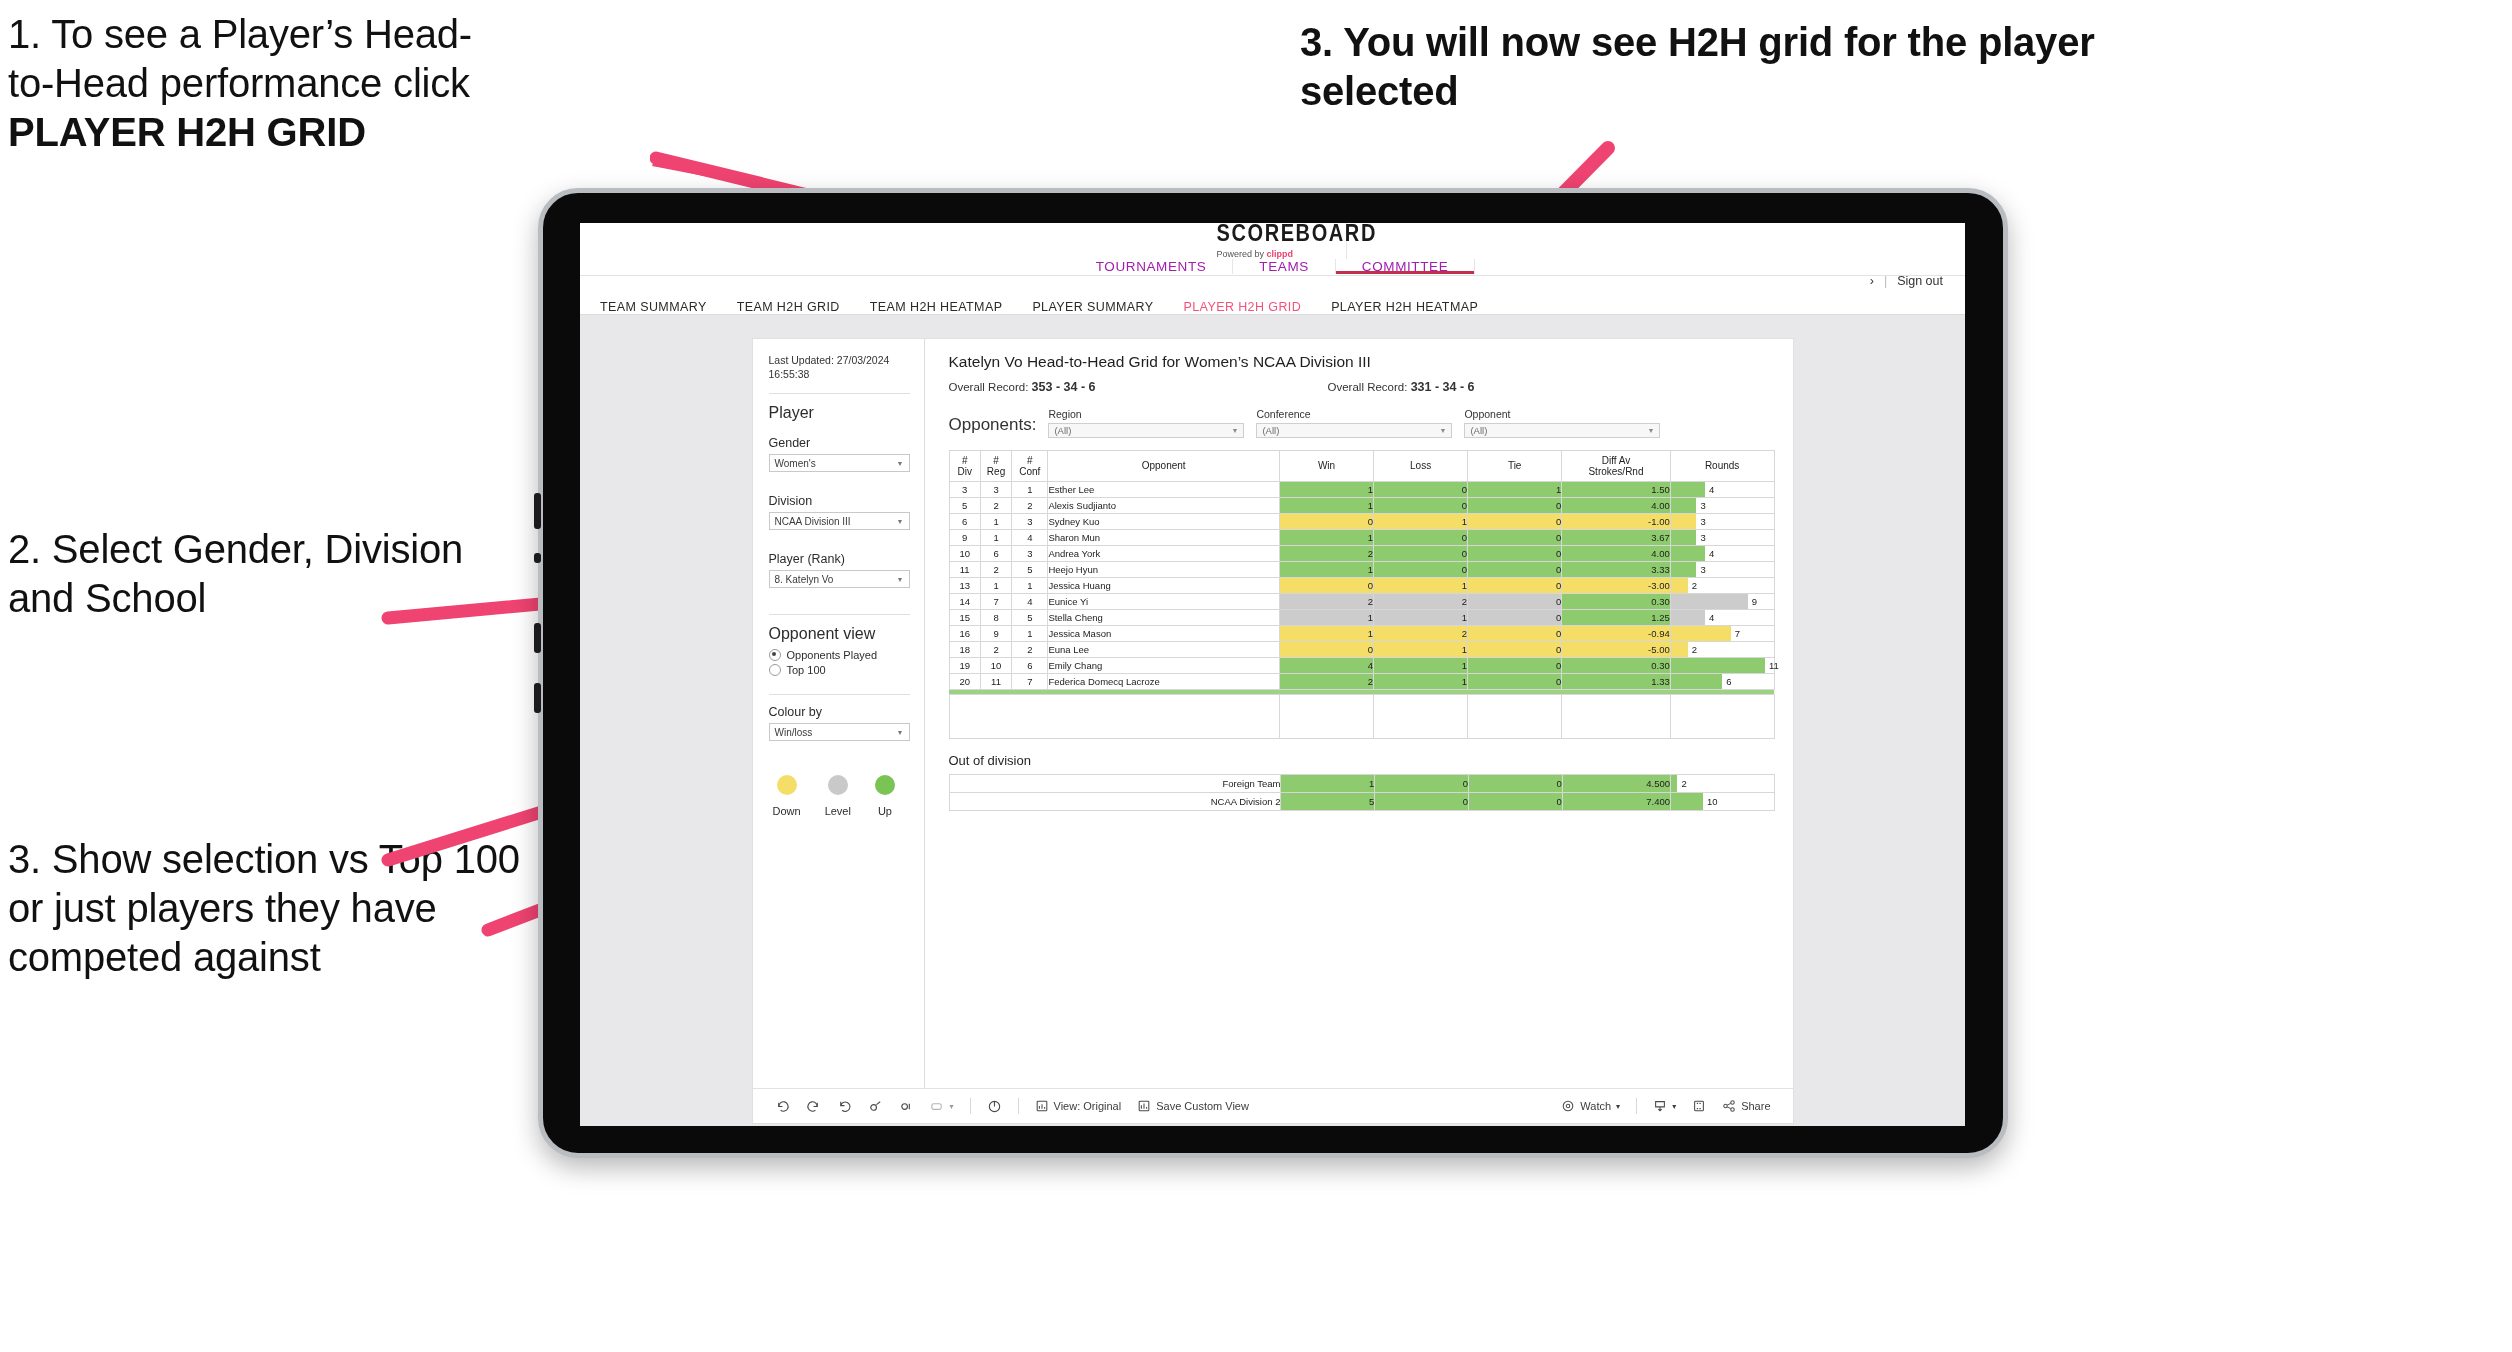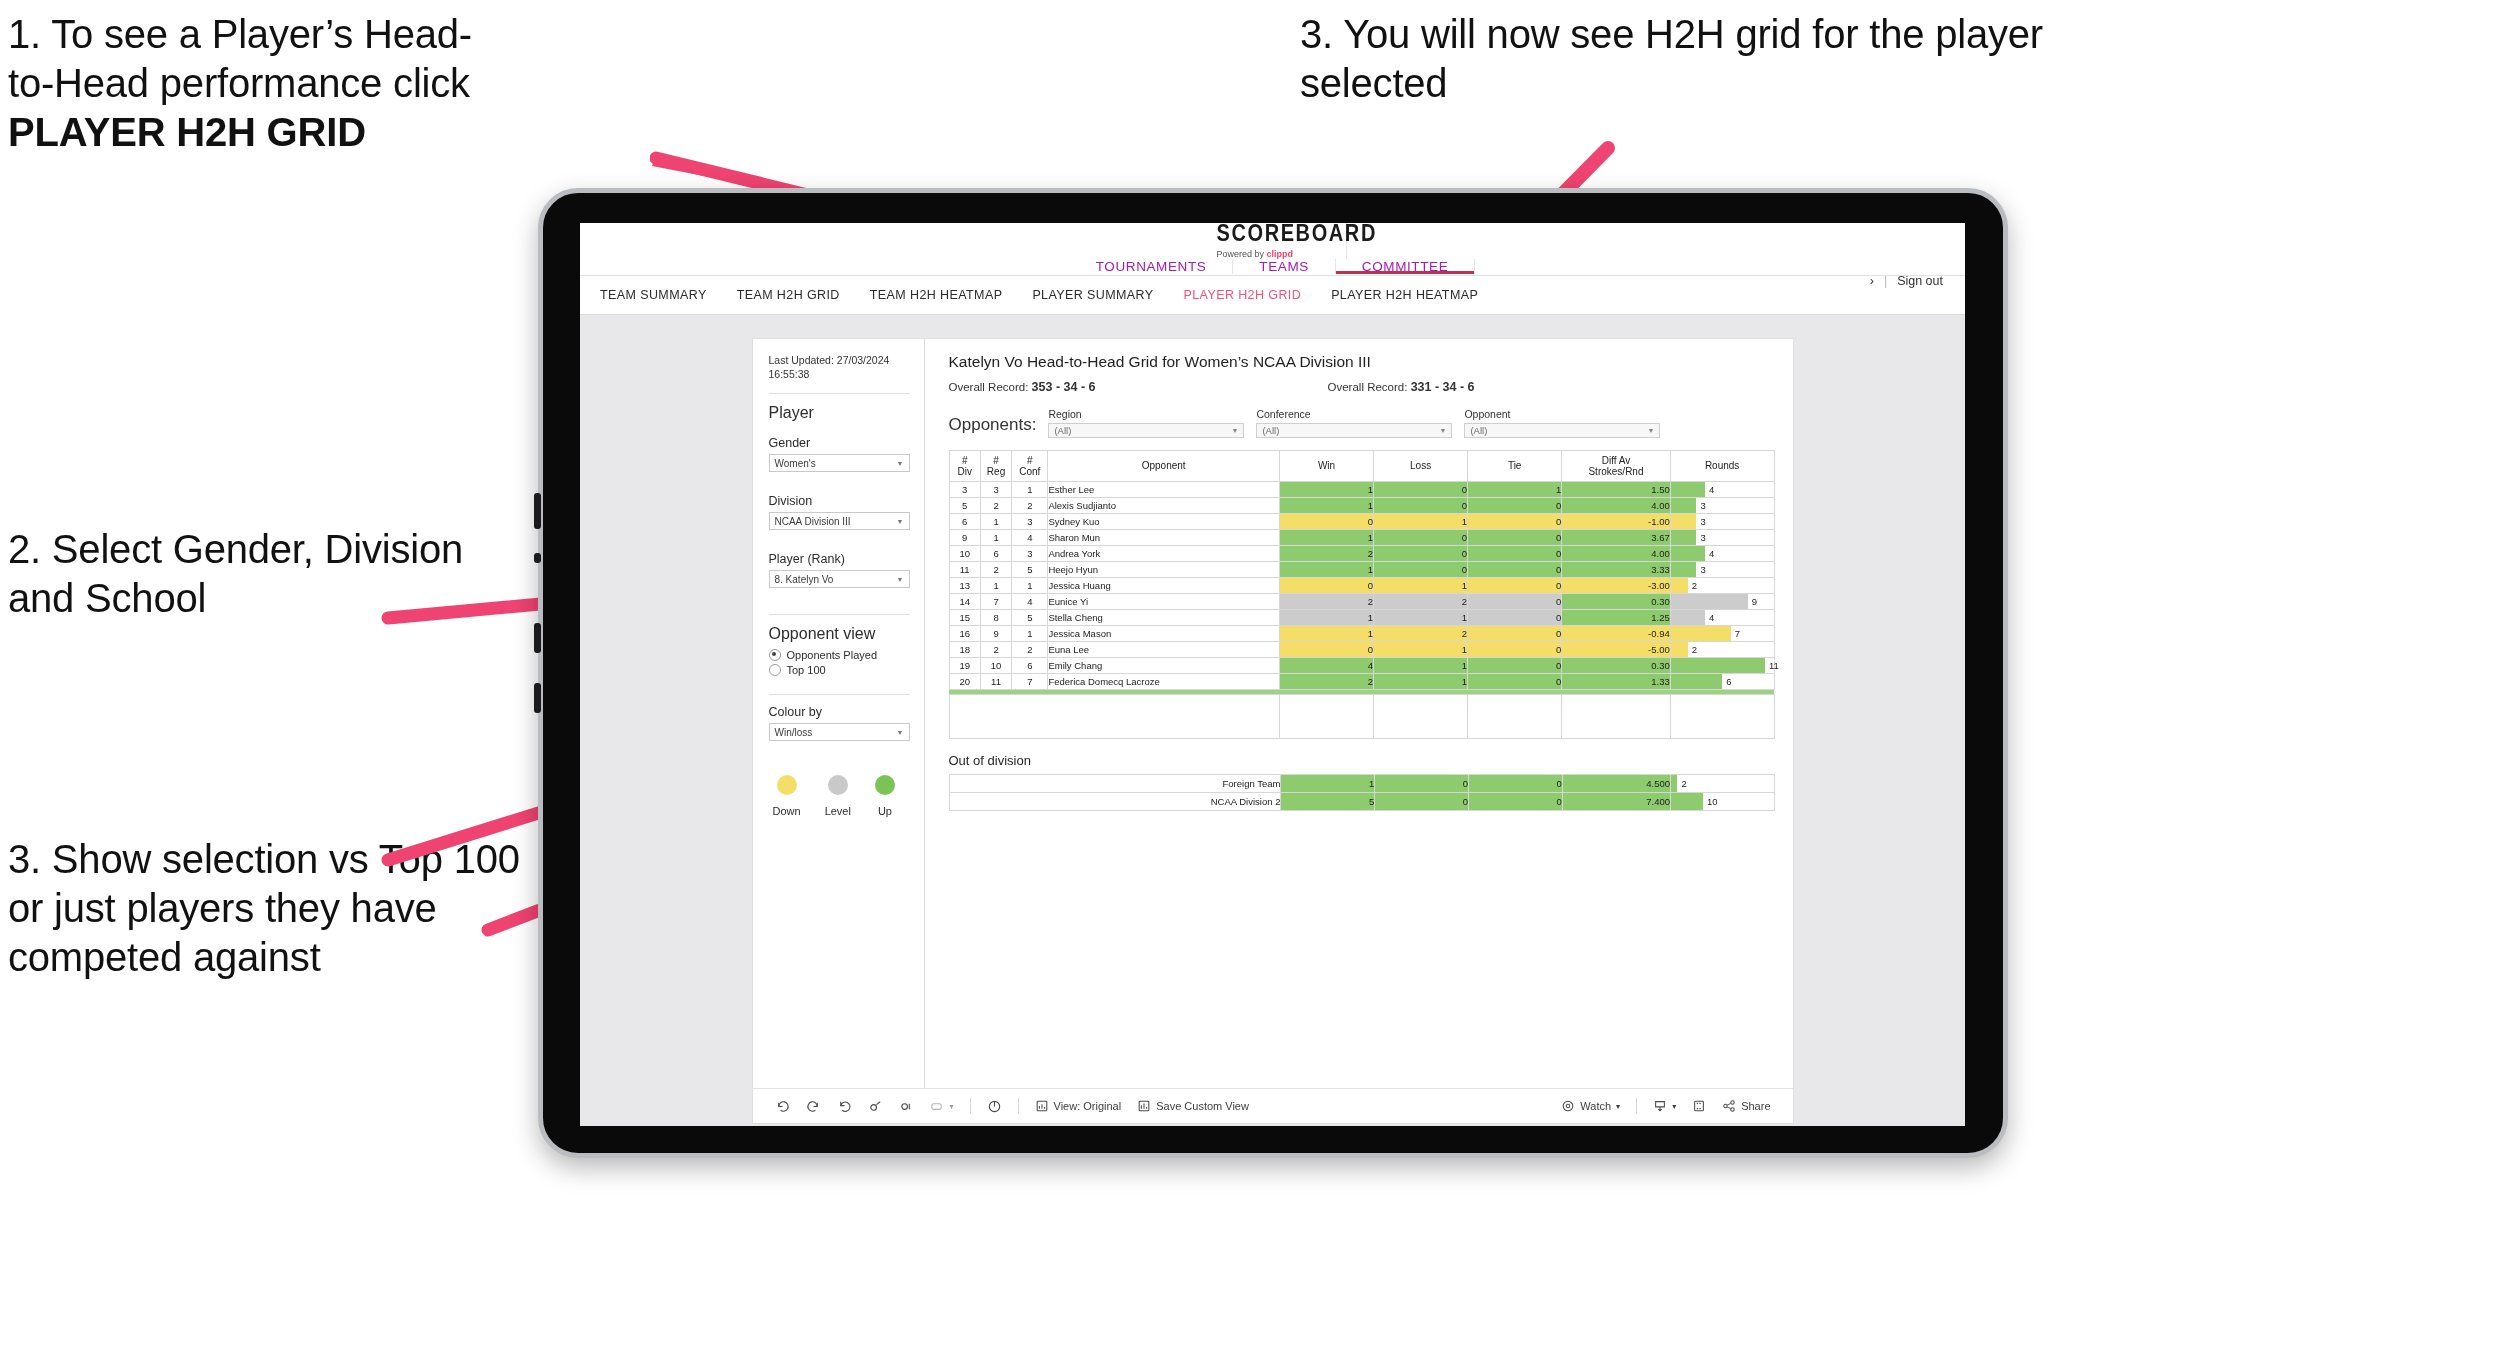--- a/index.html
+++ b/index.html
@@ -12,21 +12,21 @@
   
   .anno{
     position:absolute;color:#111;font-size:40px;line-height:1.22;
     font-family:"Liberation Sans", sans-serif;font-weight:400;
     letter-spacing:-0.2px;
   }
   .anno b{font-weight:700;}
   #anno-1{left:8px;top:10px;width:740px;}
   #anno-2{left:8px;top:525px;width:520px;}
   #anno-3{left:8px;top:835px;width:540px;}
-  #anno-4{left:1300px;top:10px;width:800px;}
+  #anno-4{left:1300px;top:18px;width:800px;font-weight:bold;}
 
   .arrow{position:absolute;pointer-events:none;}
 
   
   #tablet{
     position:absolute;left:538px;top:188px;width:1470px;height:970px;
     background:#0a0a0a;border-radius:40px;
     border:5px solid #b9bcc0;
     box-shadow:0 10px 26px rgba(0,0,0,.28);
     box-sizing:border-box;
@@ -61,21 +61,21 @@
   }
   .topnav-item.active{box-shadow:inset 0 -3px 0 #c0304f;}
   .header-right{
     margin-left:auto;display:flex;align-items:center;gap:10px;
     padding-right:22px;font-size:12.5px;color:#333;
   }
   .header-right .sep{color:#bbb;}
 
   #sub-nav{
     height:38px;background:#fff;border-bottom:1px solid #dcdcdc;
-    display:flex;align-items:center;padding-left:20px;gap:30px;
+    display:flex;align-items:flex-end;padding-left:20px;gap:30px;
   }
   .subnav-item{font-size:12.5px;letter-spacing:.4px;color:#2b2b2b;cursor:pointer;white-space:nowrap;}
   .subnav-item.active{color:#f2527a;}
 
   #canvas{
     background:#e8e8ea;height:calc(100% - 91px);padding:24px 0 0 0;
     box-sizing:border-box;overflow:hidden;
   }
   #viz{
     margin:0 auto;width:1040px;background:#fff;height:calc(100% - 4px);

